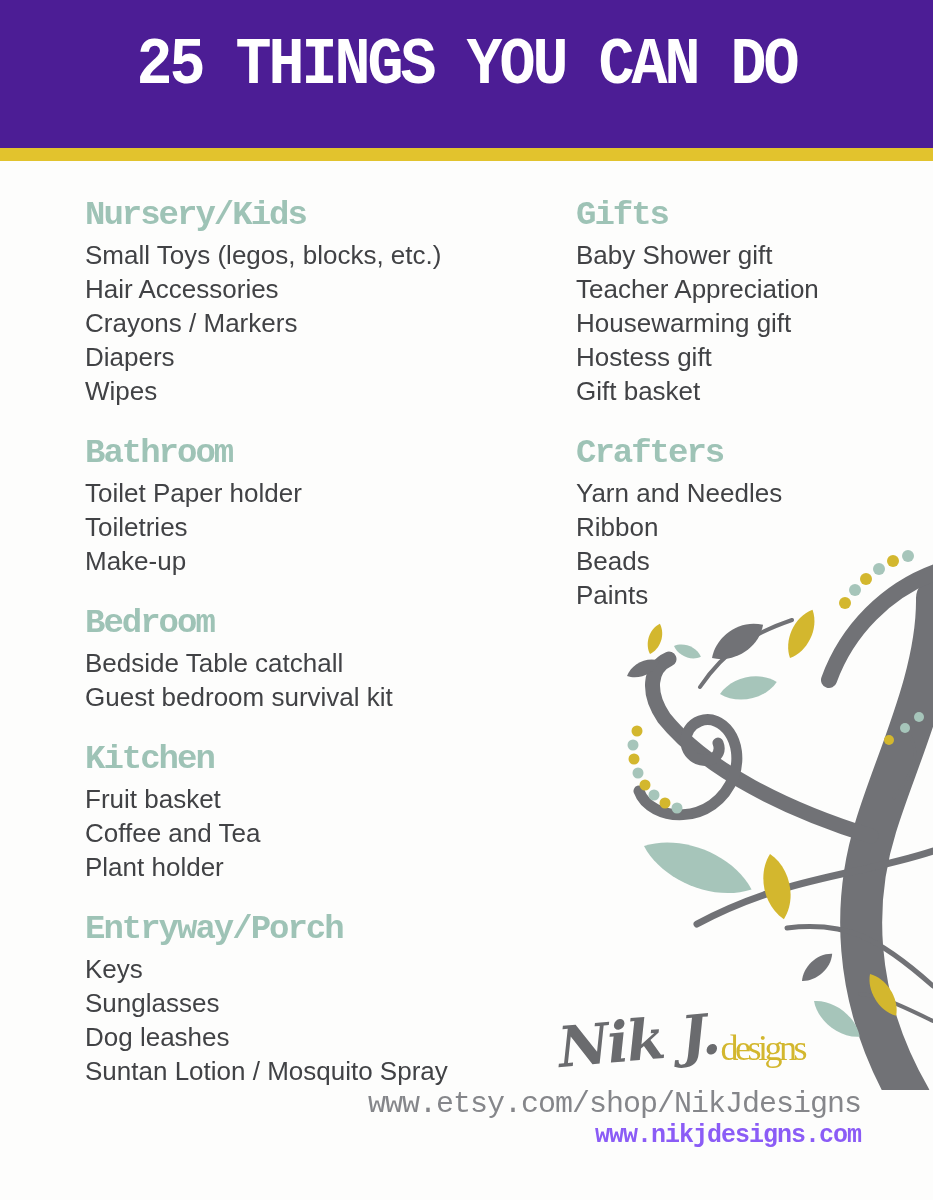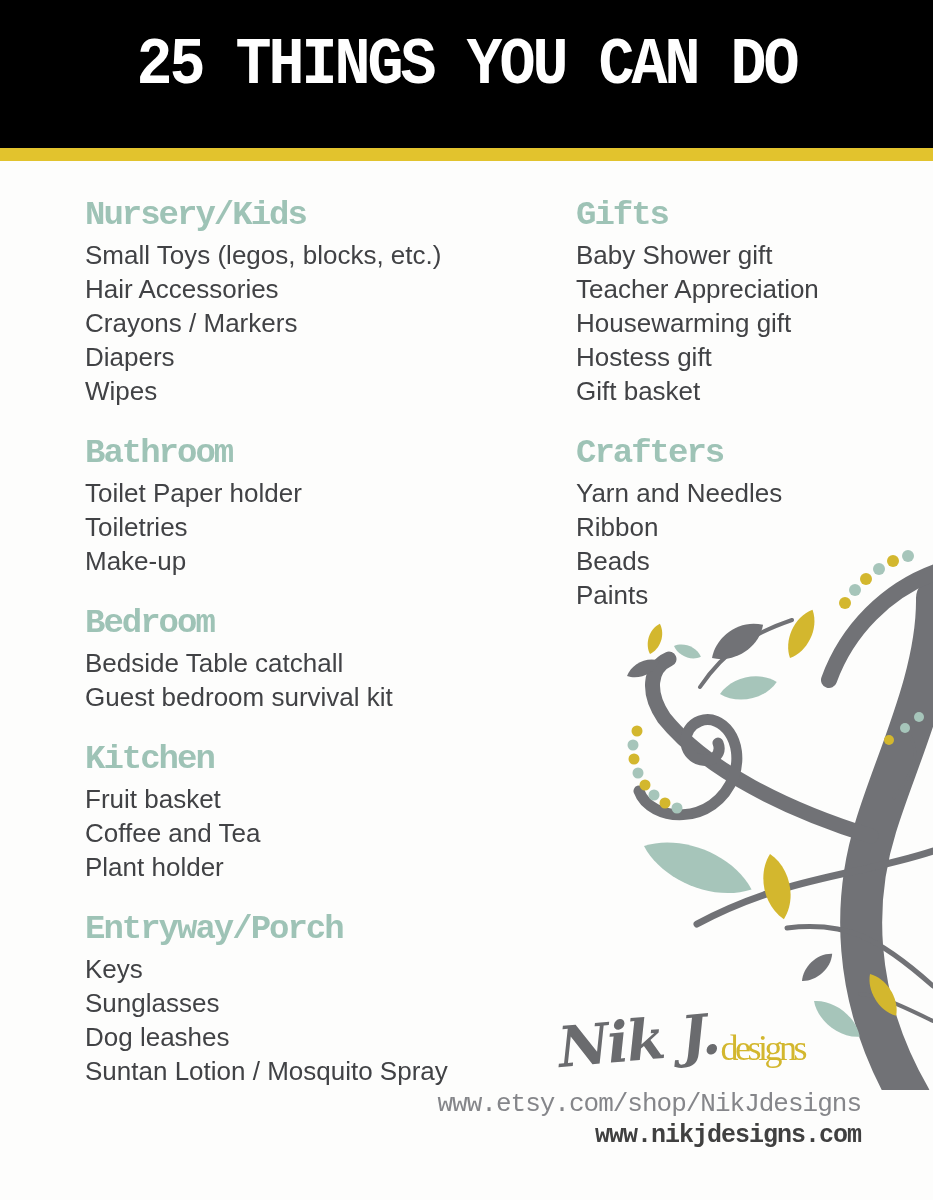--- a/index.html
+++ b/index.html
@@ -4,21 +4,21 @@
 <style>
   html,body{margin:0;padding:0;background:#e8e8e8;}
   .page{
     position:relative;width:933px;height:1200px;margin:0 auto;
     background:#fdfdfc;overflow:hidden;
     font-family:"Liberation Sans",sans-serif;
   }
   
   .header{
     position:absolute;left:0;top:0;width:933px;height:148px;
-    background:#000000;
+    background:#4c1d95;
   }
   .title{
     position:absolute;left:0;top:30px;width:933px;margin:0;
     text-align:center;color:#ffffff;
     font-family:"Liberation Mono",monospace;font-weight:bold;
     font-size:60px;letter-spacing:-3px;line-height:62px;
     transform:scaleY(1.12);transform-origin:50% 0;
     white-space:nowrap;
   }
   .subtitle{
@@ -63,22 +63,22 @@
   }
   .logo-word{
     font-family:Liberation Serif, serif;
     font-size:36px;color:#d3b72e;letter-spacing:-3.5px;
     display:inline-block;margin-left:2px;
   }
   .urls{
     position:absolute;right:72px;top:1088px;z-index:3;text-align:right;
     font-family:"Liberation Mono",monospace;white-space:nowrap;
   }
-  .url-etsy{font-size:26px;line-height:32px;color:#85868a;letter-spacing:-1px;}
-  .url-site{font-size:25px;line-height:32px;color:#404040;letter-spacing:-1px;font-weight:bold;}
+  .url-etsy{font-size:30px;line-height:32px;color:#85868a;letter-spacing:-1px;}
+  .url-site{font-size:25px;line-height:32px;color:#8b5cf6;letter-spacing:-1px;font-weight:bold;}
 </style>
 </head>
 <body>
 
 <div class="page">
 
   <div class="header">
     <h1 class="title">25 THINGS YOU CAN DO</h1>
   </div>
   <div class="accent-bar"></div>

